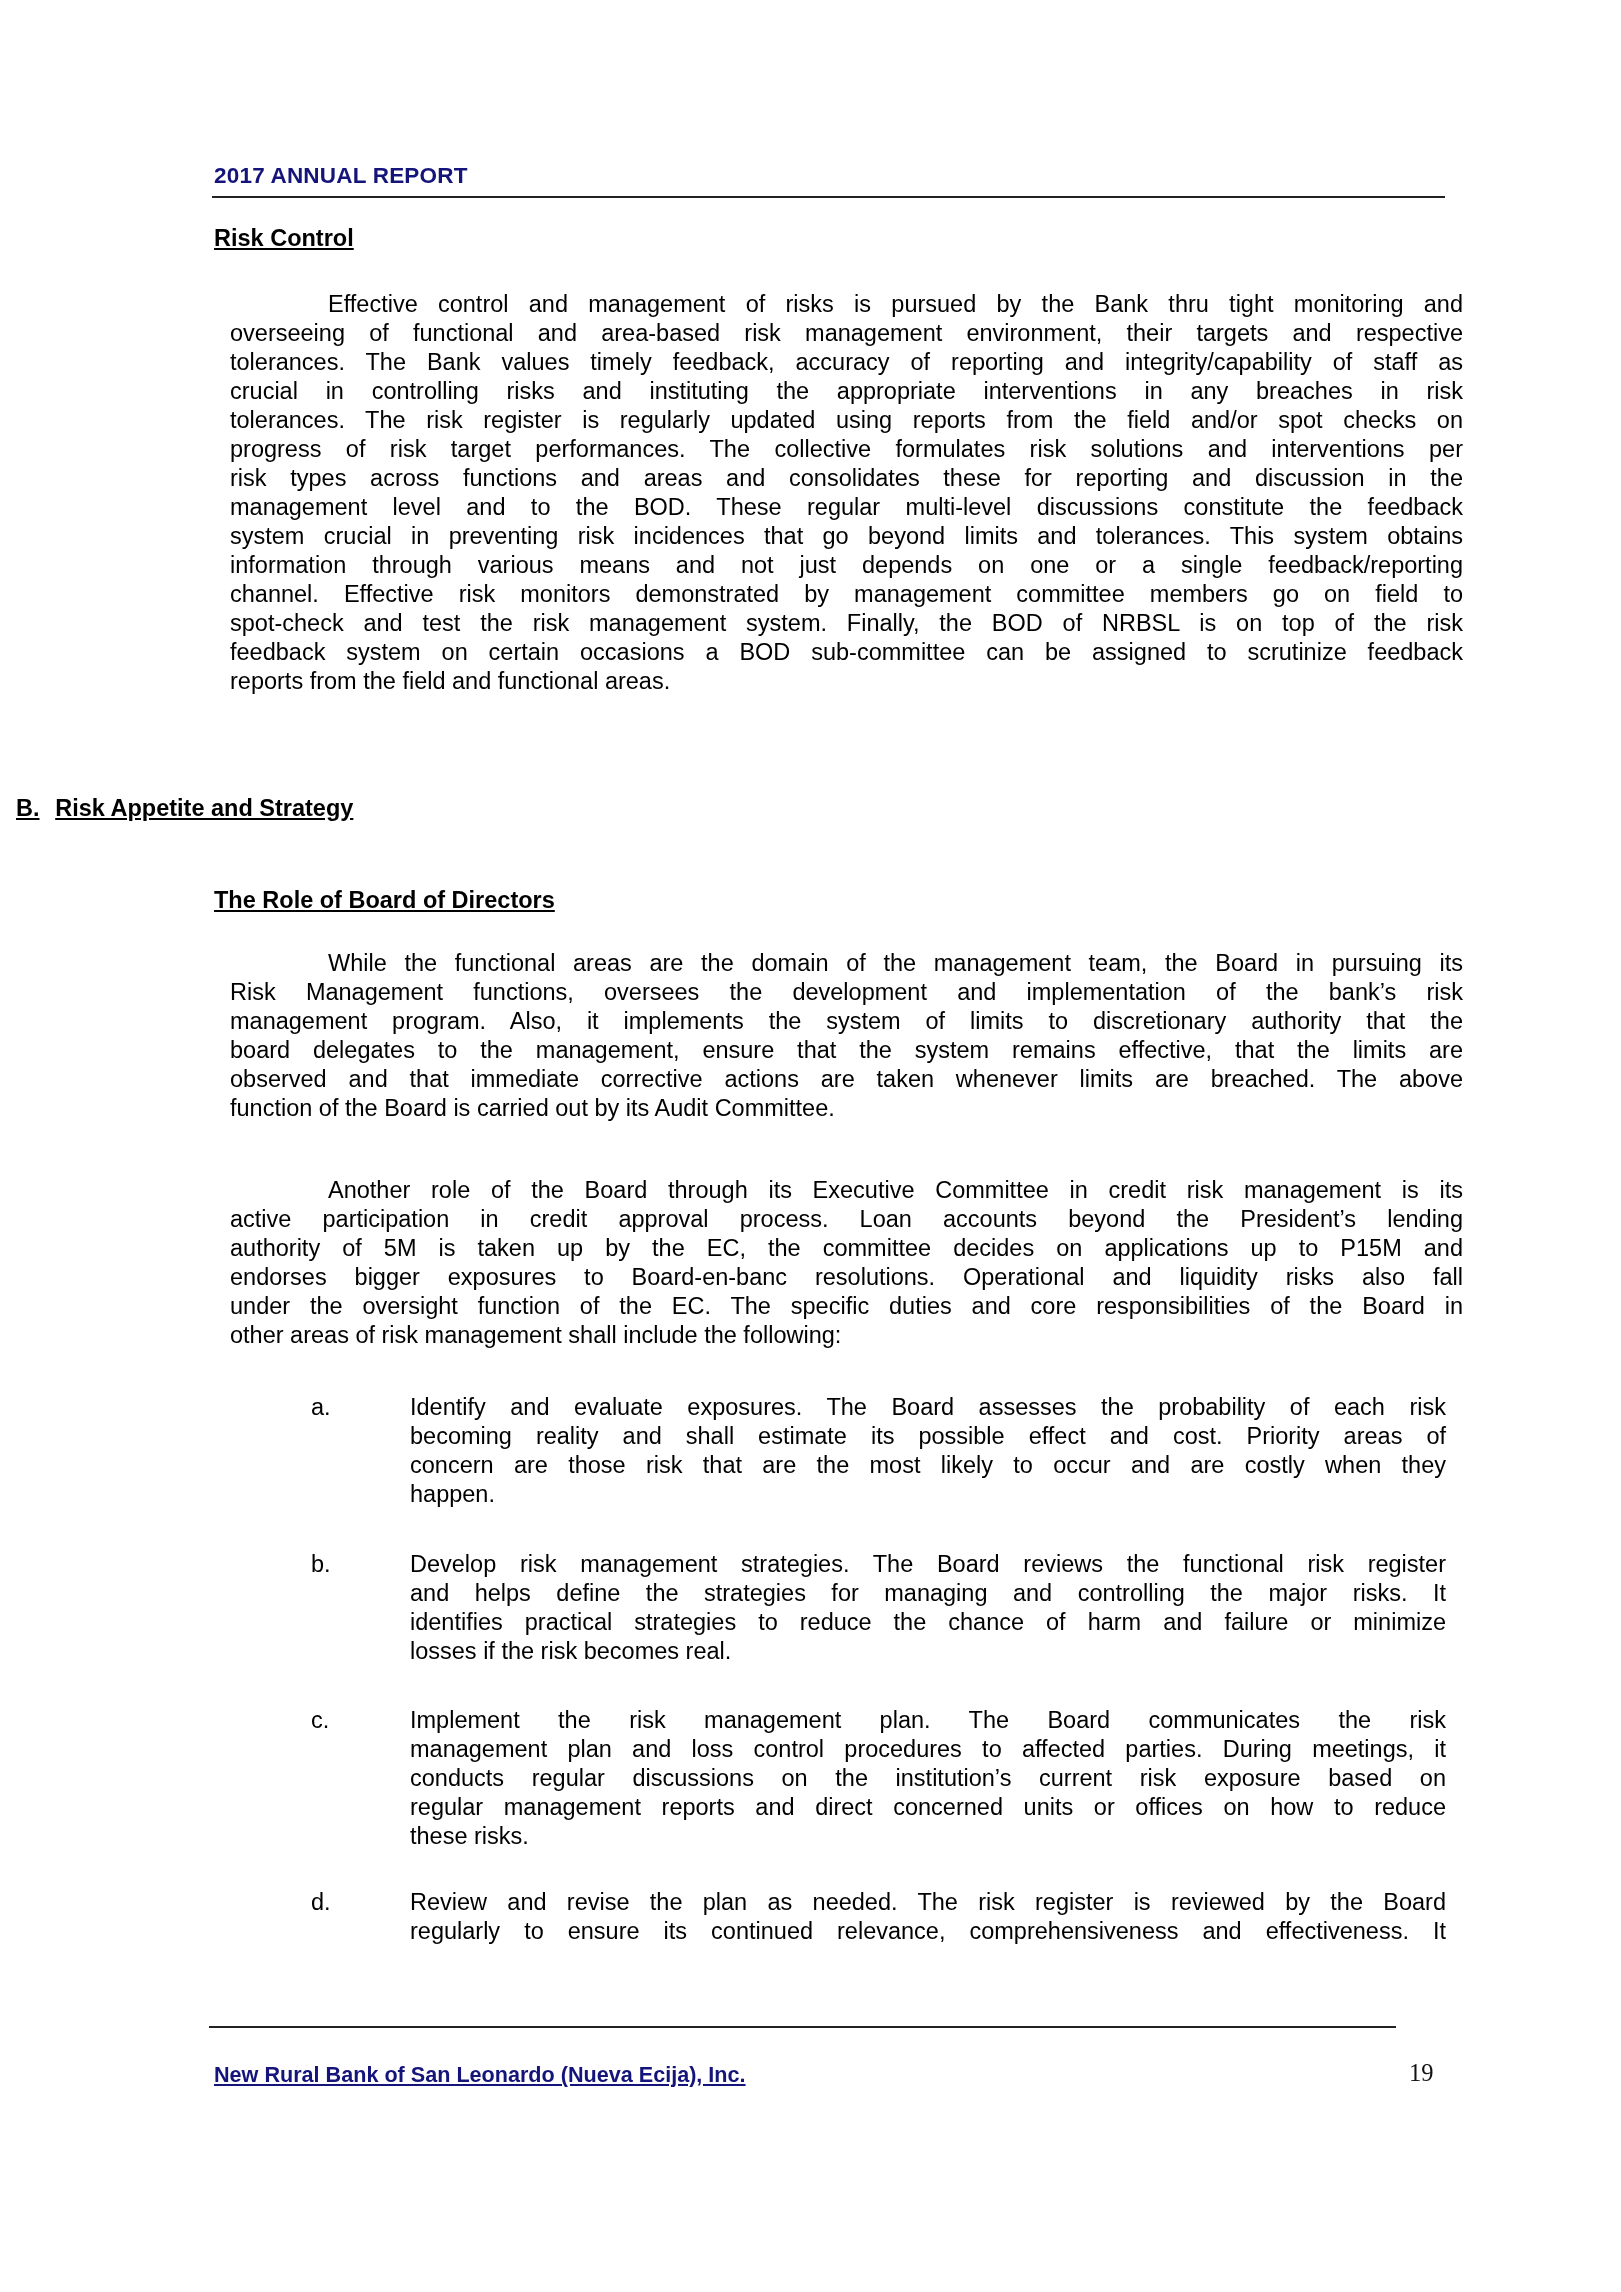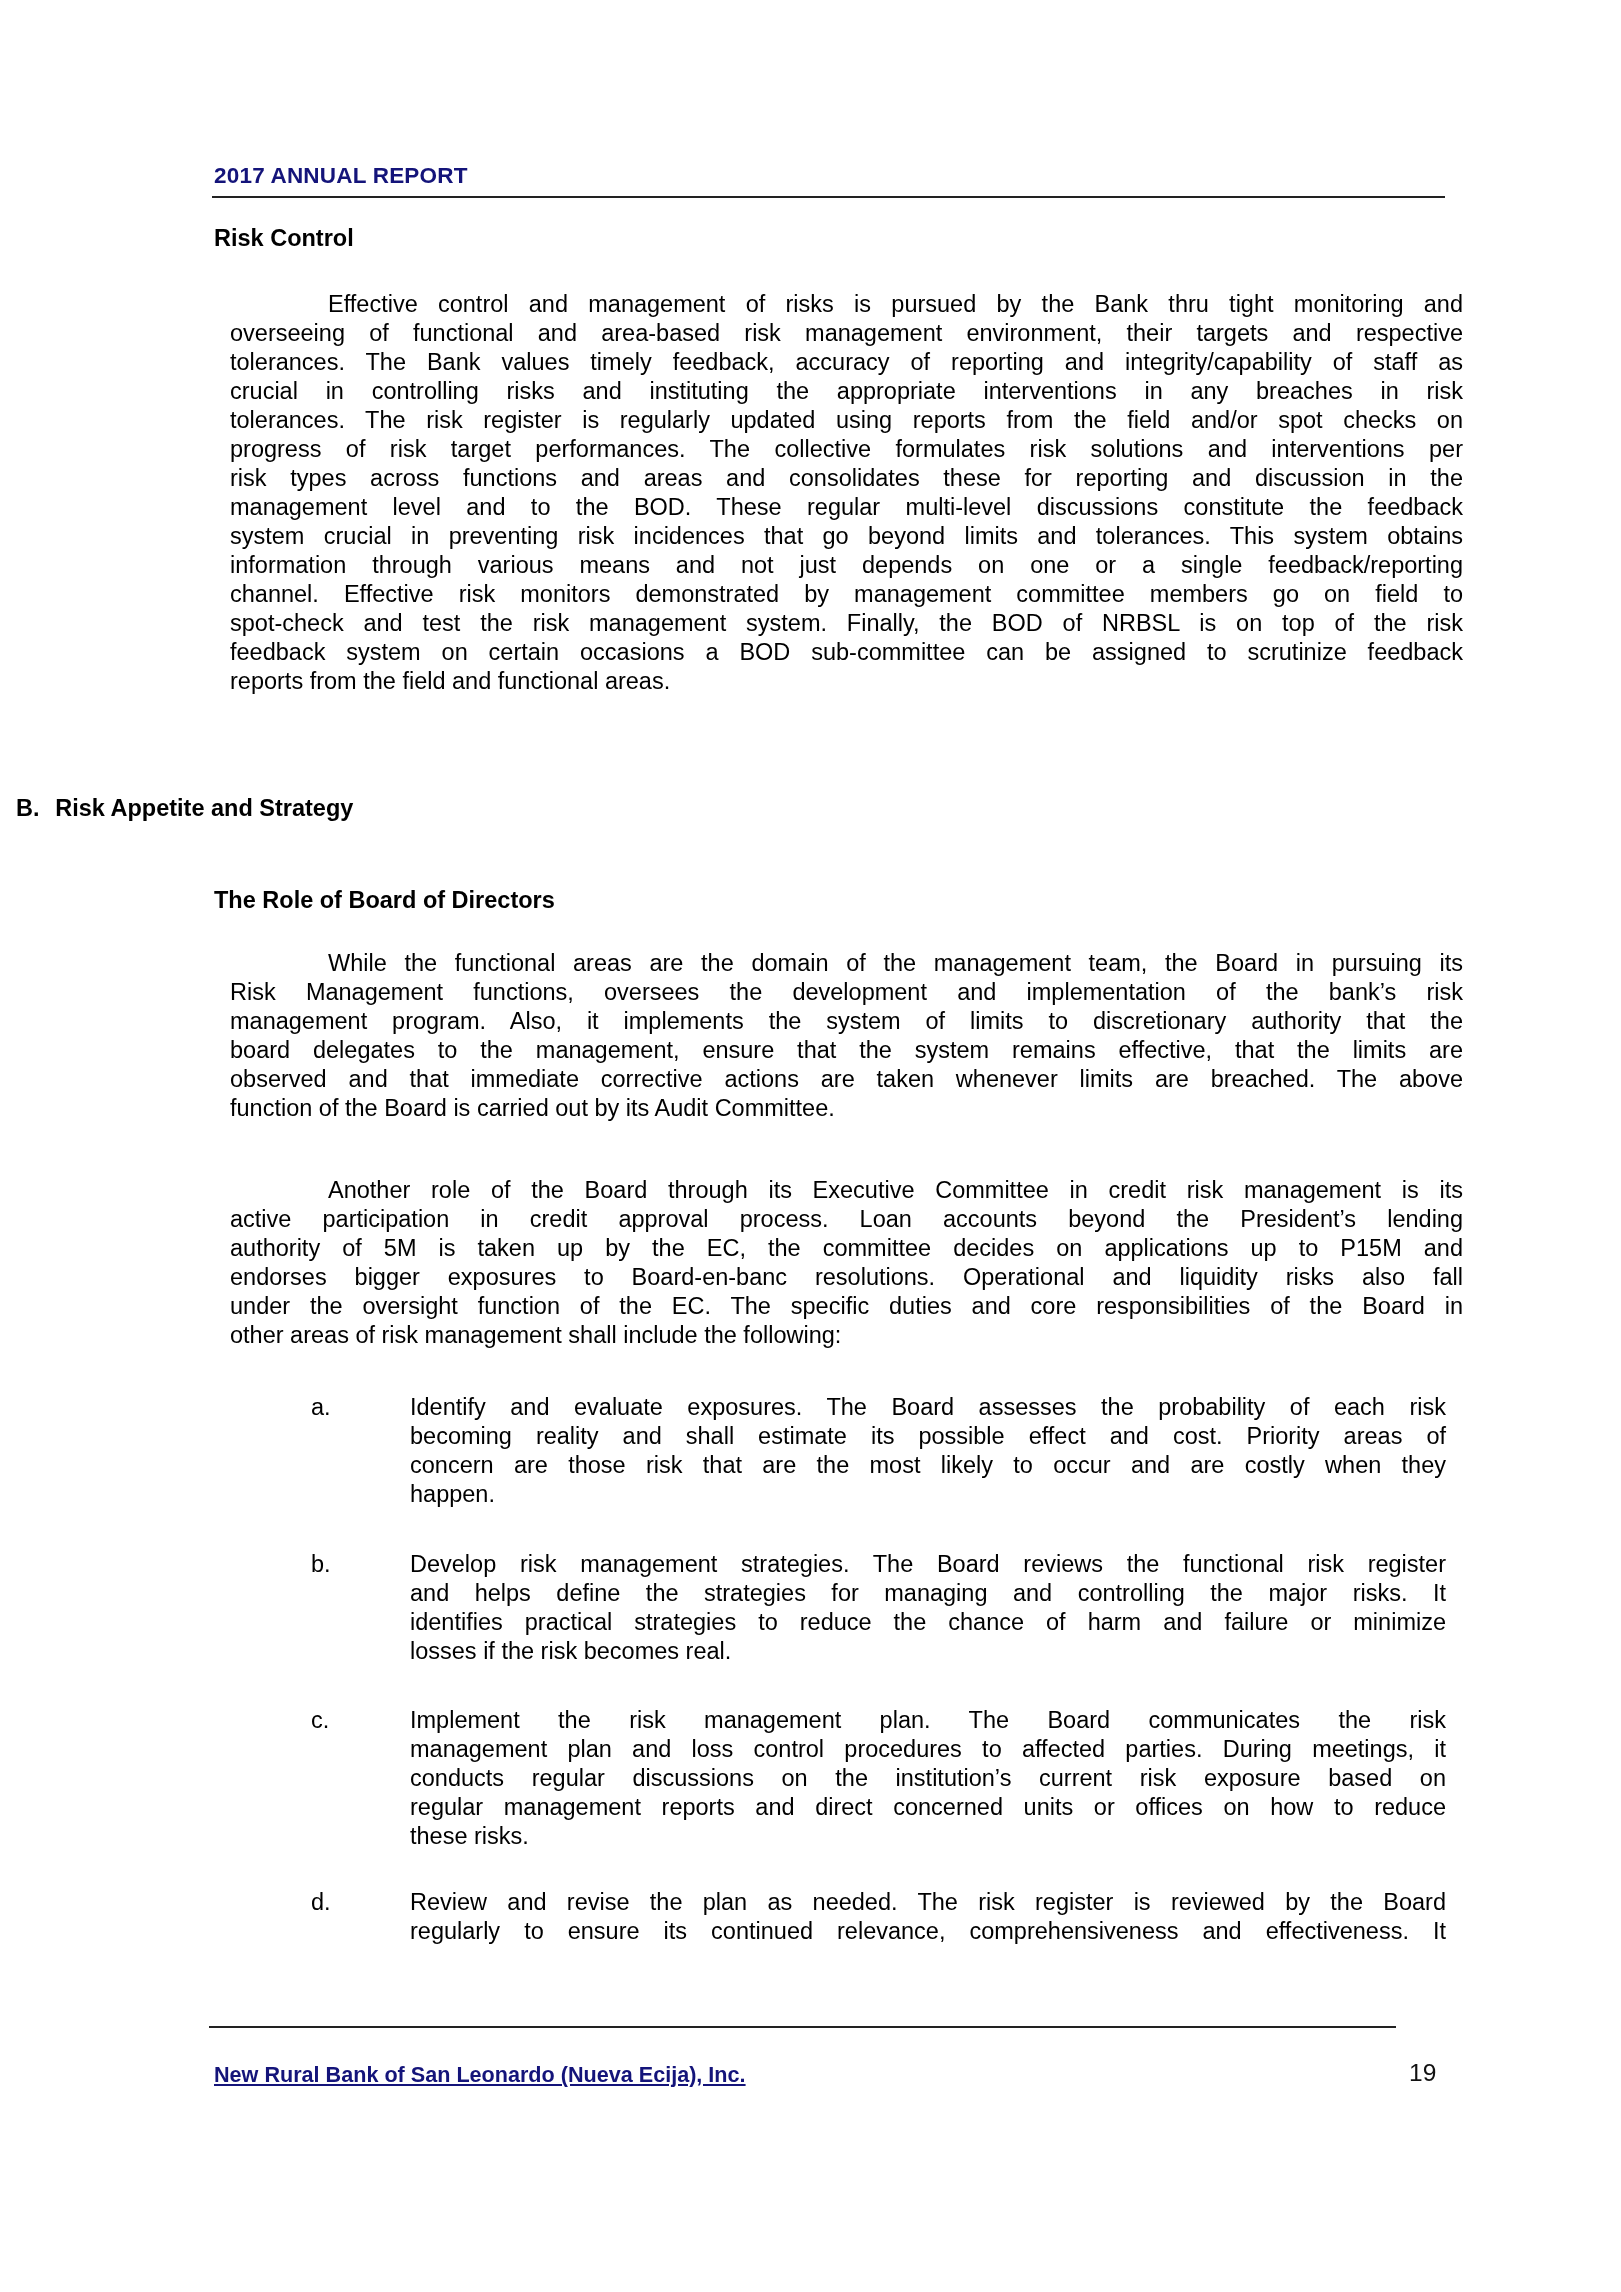--- a/index.html
+++ b/index.html
@@ -4,41 +4,41 @@
 <style>
   html, body { margin: 0; padding: 0; background: #ffffff; }
   body { width: 1621px; height: 2293px; position: relative; overflow: hidden;
          font-family: "Liberation Sans", sans-serif; color: #000; }
   .page { position: absolute; left: 16px; top: 0; width: 1621px; height: 1648px; }
   .hdr-title { position: absolute; left: 198px; top: 163px; font-size: 22.5px; font-weight: bold;
                color: #14147a; letter-spacing: 0.2px; }
   .rule { position: absolute; height: 2px; background: #222; }
   .rule.top { left: 196px; top: 196px; width: 1233px; }
   .rule.bottom { left: 193px; top: 2026px; width: 1187px; }
-  .heading { position: absolute; font-weight: bold; font-size: 23.5px; }
+  .heading { position: absolute; font-weight: bold; font-size: 23.5px; text-decoration: underline; }
   .h-risk { left: 198px; top: 225px; }
   .h-b { left: 0; width: 1621px; text-align: left; top: 795px; }
   .h-b .mk { margin-right: 15.7px; }
   .h-role { left: 198px; top: 887px; }
   .block { position: absolute; font-size: 23.5px; line-height: 29px; margin-left: 16px; }
   .line { display: block; white-space: nowrap; text-align: justify; text-align-last: justify; height: 29px; overflow: visible; }
   .line.last { text-align-last: left; }
   .line.ind { padding-left: 98px; }
   .p1 { left: 198px; width: 1233px; top: 290px; }
   .p2 { left: 198px; width: 1233px; top: 949px; }
   .p3 { left: 198px; width: 1233px; top: 1176px; }
   .li { position: absolute; font-size: 23.5px; line-height: 29px; }
   .li .marker { position: absolute; left: 0; top: 0; }
   .li .body { position: absolute; left: 99px; width: 1036px; top: 0; }
   .li-a { left: 295px; top: 1393px; }
   .li-b { left: 295px; top: 1550px; }
   .li-c { left: 295px; top: 1706px; }
   .li-d { left: 295px; top: 1888px; }
   .footer-text { position: absolute; left: 198px; top: 2062px; font-size: 21.6px; font-weight: bold; color: #14147a; text-decoration: underline; }
-  .page-num { position: absolute; left: 1393px; top: 2059px; font-size: 24.5px; font-family: Liberation Sans, sans-serif; color: #111; }
+  .page-num { position: absolute; left: 1393px; top: 2059px; font-size: 24.5px; font-family: Liberation Serif, serif; color: #111; }
 </style>
 </head>
 <body>
 
 <div class="page">
 
   <div class="hdr-title">2017 ANNUAL REPORT</div>
   <div class="rule top"></div>
 
   <div class="heading h-risk">Risk Control</div>

